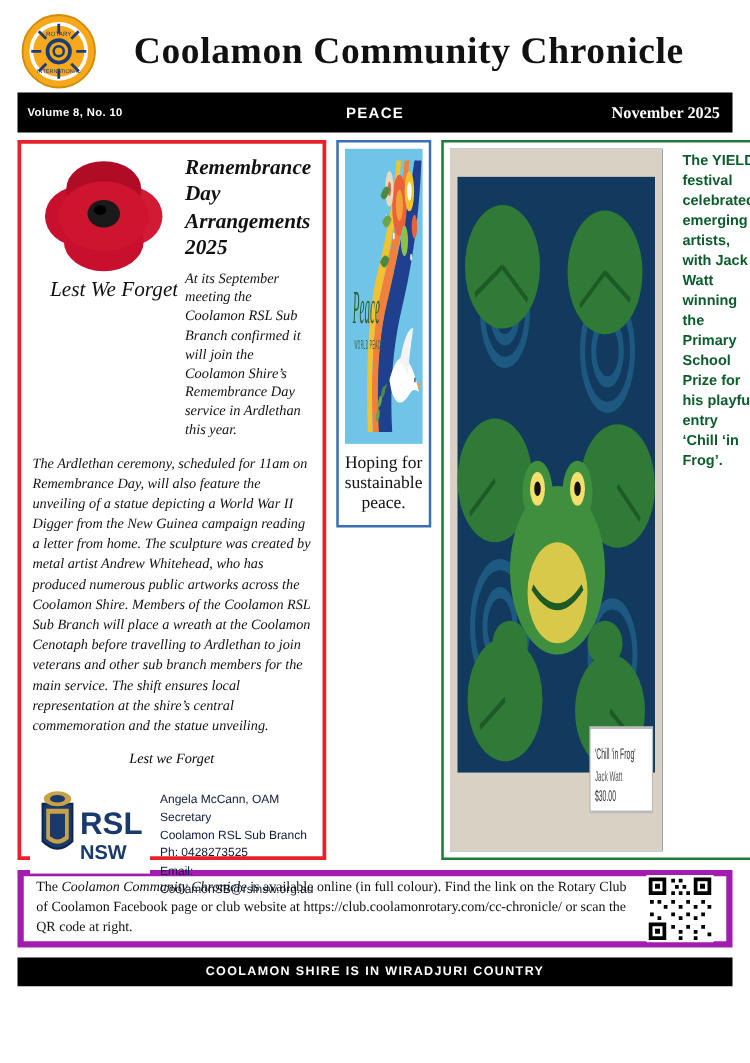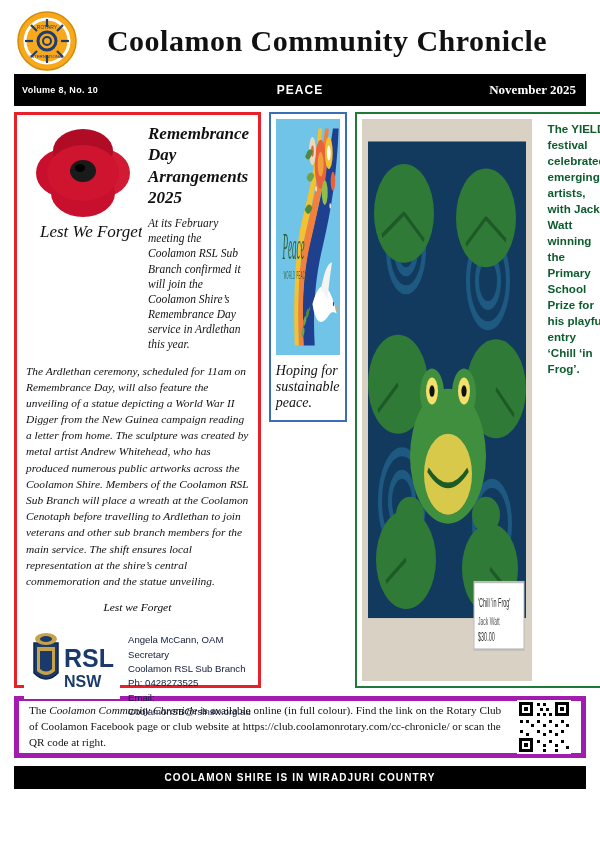--- a/index.html
+++ b/index.html
@@ -182,23 +182,23 @@
   }
   .peace-art {
     flex: 1;
     background: #6fc4e8;
     position: relative;
     overflow: hidden;
   }
   .peace-caption {
     font-family: "Liberation Serif", serif;
     font-size: 14px;
+    text-align: center;
     padding: 8px 0 4px 0;
     color: #111;
-    font-style: italic;
   }
 
   
   .yield-panel {
     border: 2px solid #1f7a3a;
     box-sizing: border-box;
     padding: 5px;
     display: flex;
     gap: 16px;
     flex: 1;
@@ -308,21 +308,21 @@
               <ellipse cx="59" cy="50" rx="13" ry="11" fill="#1a1a1a"></ellipse>
               <ellipse cx="56" cy="47" rx="5" ry="4" fill="#000000"></ellipse>
             </g>
             <g font-family="Liberation Serif, serif" font-style="italic" fill="#111111">
               <text x="16" y="116" font-size="17">Lest We Forget</text>
             </g>
           </svg>
         </div>
         <div class="rd-text">
           <p class="rd-title">Remembrance Day Arrangements 2025</p>
-          <p class="rd-lead">At its February meeting the Coolamon RSL Sub Branch confirmed it will join the Coolamon Shire’s Remembrance Day service in Ardlethan this year.</p>
+          <p class="rd-lead">At its September meeting the Coolamon RSL Sub Branch confirmed it will join the Coolamon Shire’s Remembrance Day service in Ardlethan this year.</p>
         </div>
       </div>
 
       <div class="rd-body">The Ardlethan ceremony, scheduled for 11am on Remembrance Day, will also feature the unveiling of a statue depicting a World War II Digger from the New Guinea campaign reading a letter from home. The sculpture was created by metal artist Andrew Whitehead, who has produced numerous public artworks across the Coolamon Shire.   Members of the Coolamon RSL Sub Branch will place a wreath at the Coolamon Cenotaph before travelling to Ardlethan to join veterans and other sub branch members for the main service. The shift ensures local representation at the shire’s central commemoration and the statue unveiling.</div>
 
       <div class="rd-lest">Lest we Forget</div>
 
       <div class="sig-block">
         <div class="rsl-logo">
           <svg width="96" height="72" viewBox="0 0 96 72">

